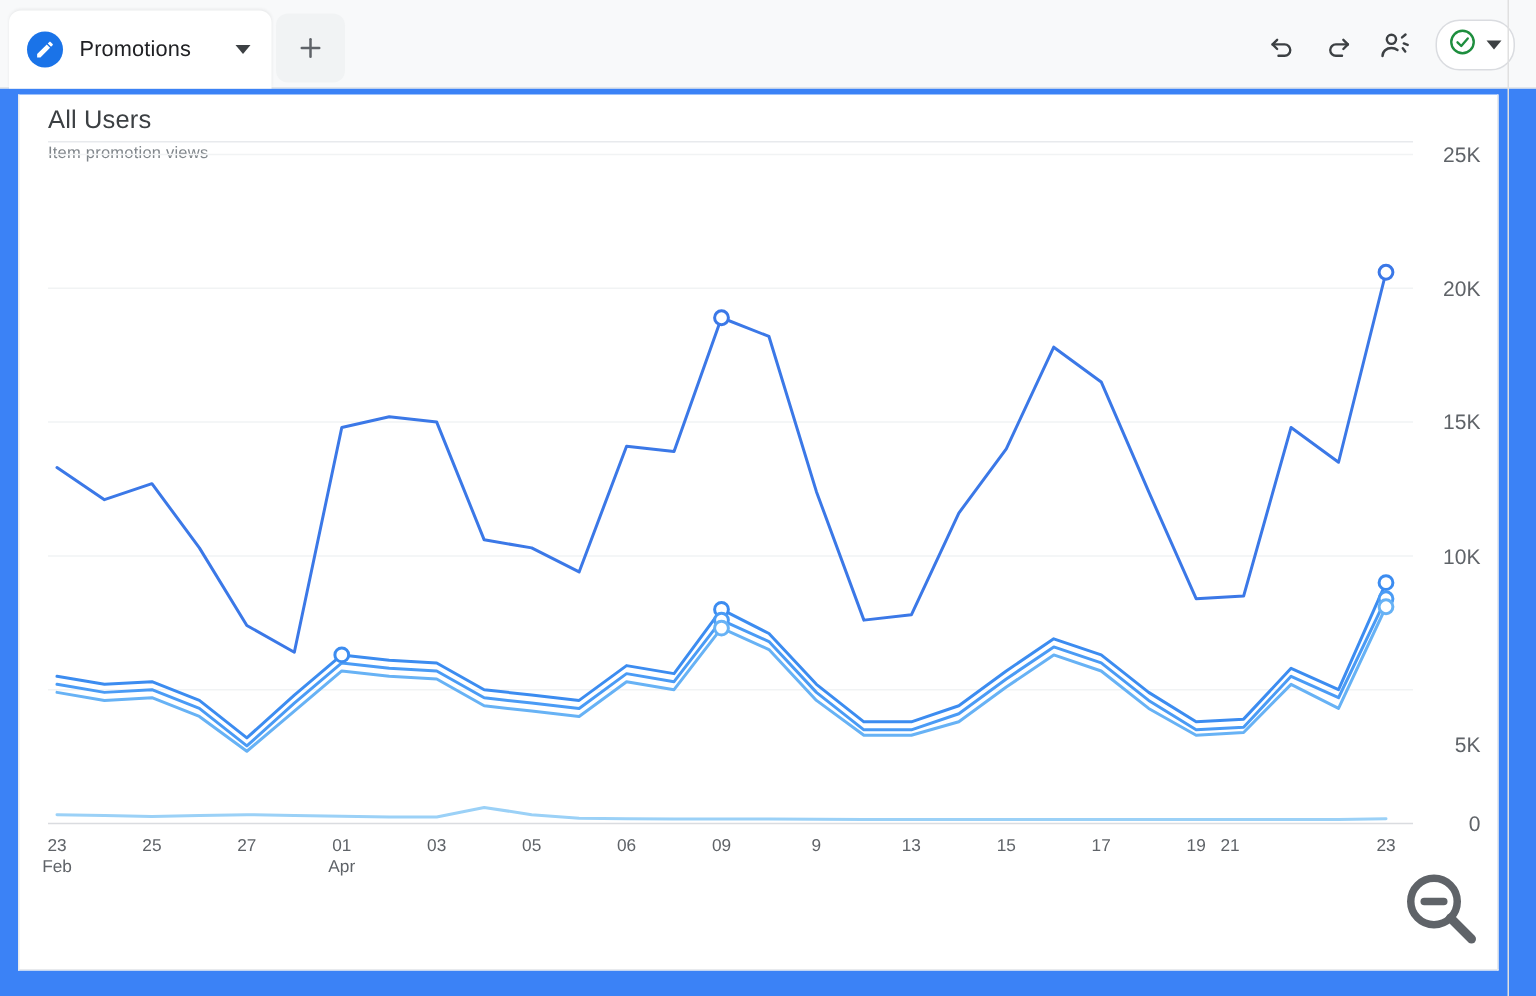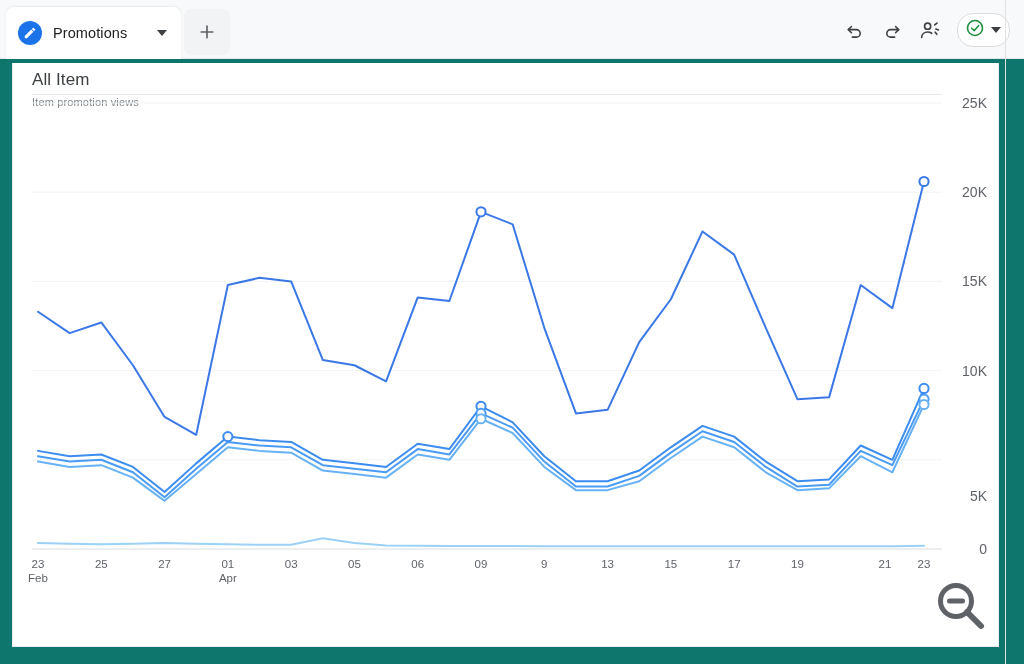--- a/index.html
+++ b/index.html
@@ -7,21 +7,21 @@
     margin: 0;
     padding: 0;
     background: #ffffff;
     font-family: "Liberation Sans", sans-serif;
   }
   #app {
     position: relative;
     width: 1024px;
     height: 664px;
     overflow: hidden;
-    background: #0f766e;
+    background: #3b82f6;
   }
 
   
   .toolbar {
     position: absolute;
     left: 0; top: 0;
     width: 1024px;
     height: 59px;
     background: #f8f9fa;
     border-bottom: 1px solid #e4e6e8;
@@ -282,21 +282,21 @@
             <circle cx="12" cy="12" r="9"></circle>
             <polyline points="8,12.3 11,15.2 16.2,9.2"></polyline>
           </svg>
         </span>
         <span class="status-caret"></span>
       </div>
     </div>
   </div>
 
   <div class="card">
-    <div class="card-title">All Item</div>
+    <div class="card-title">All Users</div>
     <div class="title-rule"></div>
     <div class="card-subtitle">Item promotion views</div>
 
     <div class="plot">
       <svg id="chart-svg" width="910" height="464" viewBox="0 0 910 464">
           <line x1="0" x2="910" y1="456" y2="456" stroke="#dadce0" stroke-width="1"></line>
           <line x1="0" x2="910" y1="366.8" y2="366.8" stroke="#f1f3f4" stroke-width="1"></line>
           <line x1="0" x2="910" y1="277.6" y2="277.6" stroke="#f1f3f4" stroke-width="1"></line>
           <line x1="0" x2="910" y1="188.40000000000003" y2="188.40000000000003" stroke="#f1f3f4" stroke-width="1"></line>
           <line x1="0" x2="910" y1="99.19999999999999" y2="99.19999999999999" stroke="#f1f3f4" stroke-width="1"></line>
@@ -333,21 +333,21 @@
         <div class="xlabel" style="left: 195.857px;"><span>01</span><span class="sub">Apr</span></div>
         <div class="xlabel" style="left: 259.143px;"><span>03</span></div>
         <div class="xlabel" style="left: 322.429px;"><span>05</span></div>
         <div class="xlabel" style="left: 385.714px;"><span>06</span></div>
         <div class="xlabel" style="left: 449px;"><span>09</span></div>
         <div class="xlabel" style="left: 512.286px;"><span>9</span></div>
         <div class="xlabel" style="left: 575.571px;"><span>13</span></div>
         <div class="xlabel" style="left: 638.857px;"><span>15</span></div>
         <div class="xlabel" style="left: 702.143px;"><span>17</span></div>
         <div class="xlabel" style="left: 765.429px;"><span>19</span></div>
-        <div class="xlabel" style="left: 853px;"><span>21</span></div>
+        <div class="xlabel" style="left: 788px;"><span>21</span></div>
         <div class="xlabel" style="left: 892px;"><span>23</span></div>
       </div>
 
   </div>
 
   <div class="magnifier">
     <svg width="62" height="62" viewBox="0 0 62 62" fill="none">
       <circle cx="25" cy="25" r="15.5" stroke="#5f6368" stroke-width="5"></circle>
       <line x1="18.5" y1="25" x2="31.5" y2="25" stroke="#5f6368" stroke-width="5" stroke-linecap="round"></line>
       <line x1="36" y1="36" x2="50" y2="50" stroke="#5f6368" stroke-width="6" stroke-linecap="round"></line>

